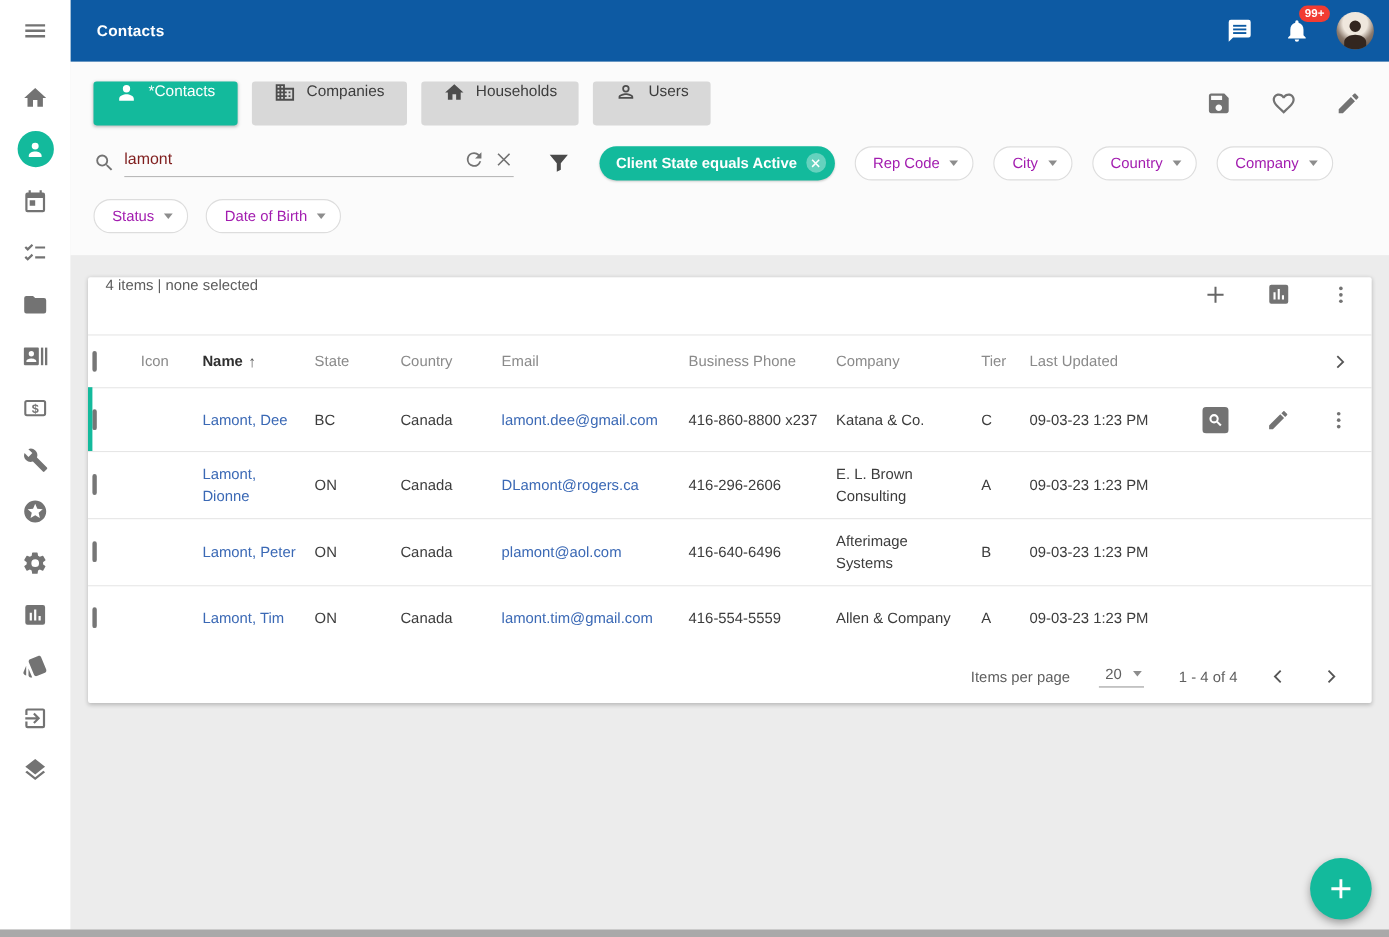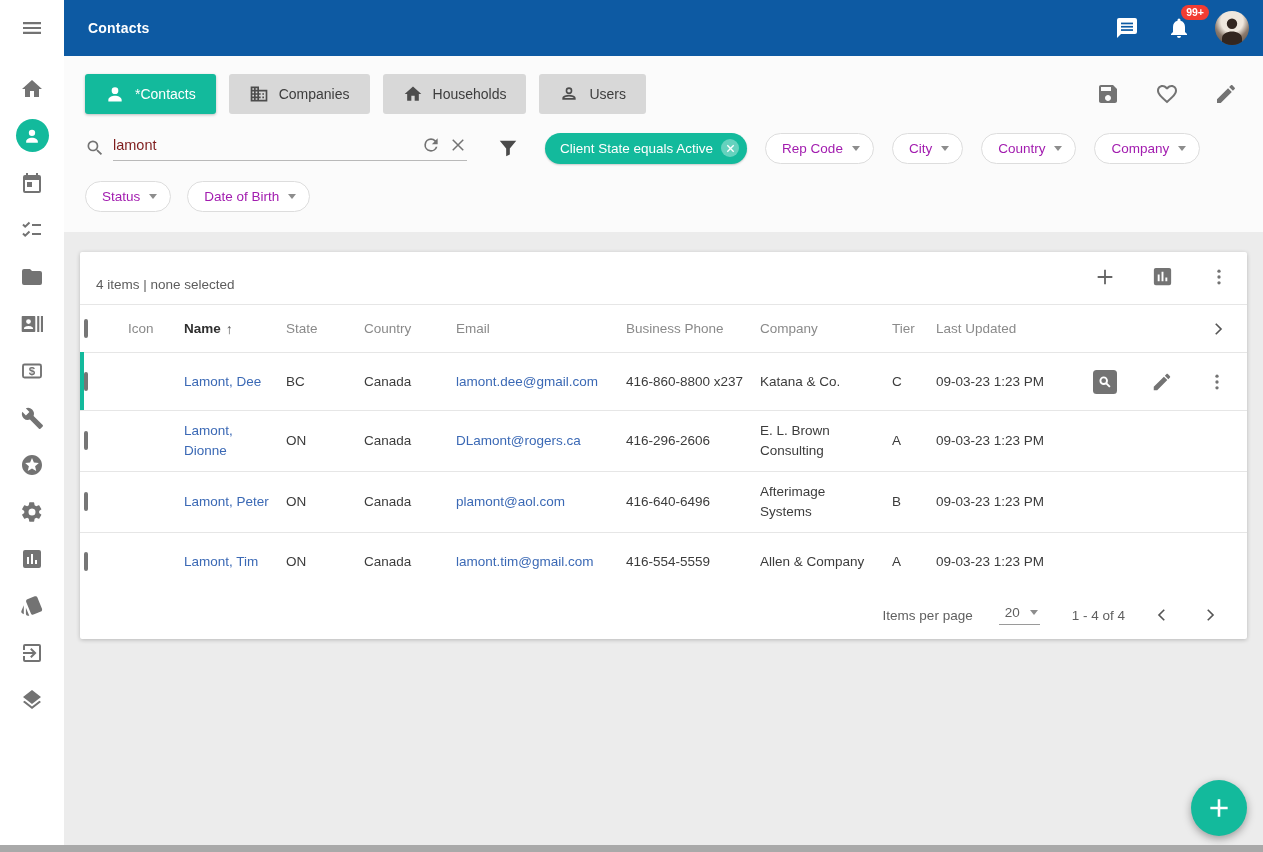--- a/index.html
+++ b/index.html
@@ -36,50 +36,50 @@
         font-weight:700;border-radius:10px;padding:2px 5px;line-height:11px}
   .avatar{width:34px;height:34px;border-radius:50%;overflow:hidden;position:relative;flex:none}
   .avatar svg{position:absolute;left:0;top:0;width:100%;height:100%}
   .av-header{background:radial-gradient(circle at 50% 30%,#efe7dd 0 38%,#8c7b6e 60%,#4a3c33 100%)}
   .av-header svg path{fill:#33261f}
 
   
   .panel{position:absolute;left:64px;right:0;top:56px;background:#fbfbfb;padding:18px 21px 20px;z-index:10}
   .tabrow{display:flex;align-items:center;gap:13px}
   .tabbtn{height:40px;border:none;border-radius:3px;background:#d8d8d8;color:#3d3d3d;font-family:inherit;
-        font-size:14px;font-weight:500;display:flex;align-items:center;gap:10px;padding:0 20px;cursor:pointer}
+        font-size:14px;font-weight:500;display:flex;align-items:flex-start;gap:10px;padding:0 20px;cursor:pointer}
   .tabbtn .ic{color:#4d4d4d}
   .tabbtn.active{background:var(--accent);color:#fff;box-shadow:0 1px 3px rgba(0,0,0,.25)}
   .tabbtn.active .ic{color:#fff}
   .tabrow .spacer{flex:1}
   .iconbtn{background:none;border:none;cursor:pointer;padding:4px}
 
   .searchrow{display:flex;align-items:center;margin-top:17px;min-height:34px}
   .searchfield{display:flex;align-items:center;width:382px;gap:8px}
   .searchfield .inner{display:flex;align-items:center;flex:1;border-bottom:1px solid #b9b9b9;
         padding-bottom:5px;gap:8px}
   .searchfield input{border:none;outline:none;background:transparent;font-family:inherit;font-size:14.5px;
         color:#7f1d1d;flex:1;min-width:0}
   .funnel{margin:0 22px 0 26px}
 
   .chip{height:31px;border-radius:16px;display:inline-flex;align-items:center;font-size:13.5px;cursor:pointer}
   .chip.outline{border:1px solid #ddd;background:#fff;color:#a21caf;padding:0 13px 0 16px;gap:9px}
-  .chip.applied{background:var(--accent);color:#fff;font-weight:400;padding:0 8px 0 15px;gap:8px;
+  .chip.applied{background:var(--accent);color:#fff;font-weight:700;padding:0 8px 0 15px;gap:8px;
         box-shadow:0 1px 2px rgba(0,0,0,.2)}
   .chip .caret{width:0;height:0;border-left:4.5px solid transparent;border-right:4.5px solid transparent;
         border-top:5px solid #8d8d8d}
   .chip .remove{width:18px;height:18px;border-radius:50%;background:rgba(255,255,255,.35);
         display:flex;align-items:center;justify-content:center}
   .chiprow{display:flex;align-items:center;gap:18px}
   .chiprow.second{margin-top:16px;gap:16px}
 
   
   .card{position:absolute;left:80px;top:252px;width:1167px;background:#fff;border-radius:2px;
         box-shadow:0 1px 4px rgba(0,0,0,.22);z-index:5}
-  .card-toolbar{height:53px;display:flex;align-items:flex-end;padding:0 14px 12px 16px;border-bottom:1px solid var(--line)}
+  .card-toolbar{height:53px;display:flex;align-items:flex-start;padding:0 14px 0 16px;border-bottom:1px solid var(--line)}
   .summary{font-size:13.5px;color:#5c5c5c;flex:1}
   .card-toolbar .actions{display:flex;align-items:center;gap:27px}
 
   .grid{display:grid;grid-template-columns:44px 56px 102px 78px 92px 170px 134px 132px 44px 142px 1fr;
         align-items:center;padding:0 4px;position:relative}
   .thead{height:48px;border-bottom:1px solid var(--line);font-size:13.5px;color:var(--muted)}
   .thead .col{padding-right:12px;white-space:nowrap}
   .thead .sorted{color:#2f2f2f;font-weight:700;display:flex;align-items:center;gap:5px}
   .thead .sort-arrow{font-size:14px;color:#555;font-weight:400}
   .thead .colchev{display:flex;justify-content:flex-end}

